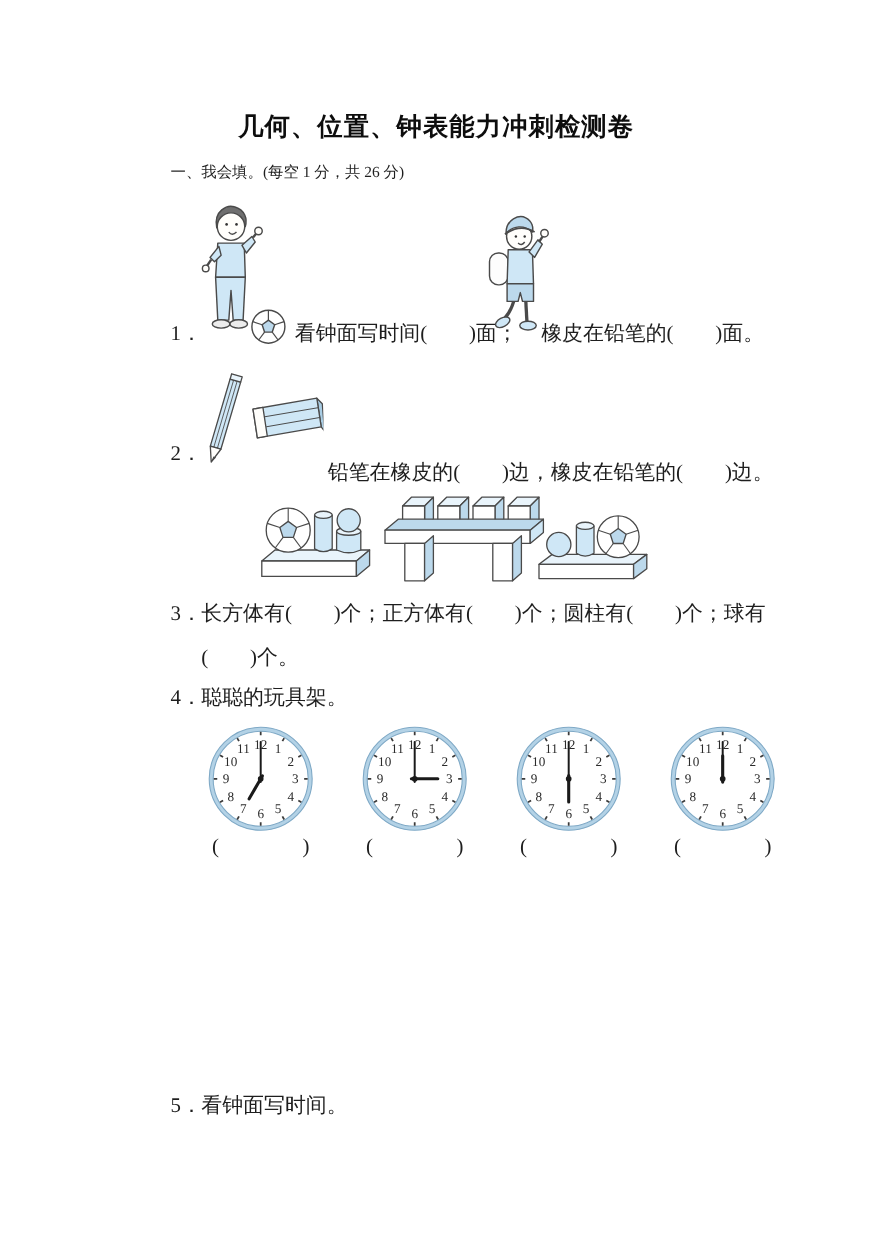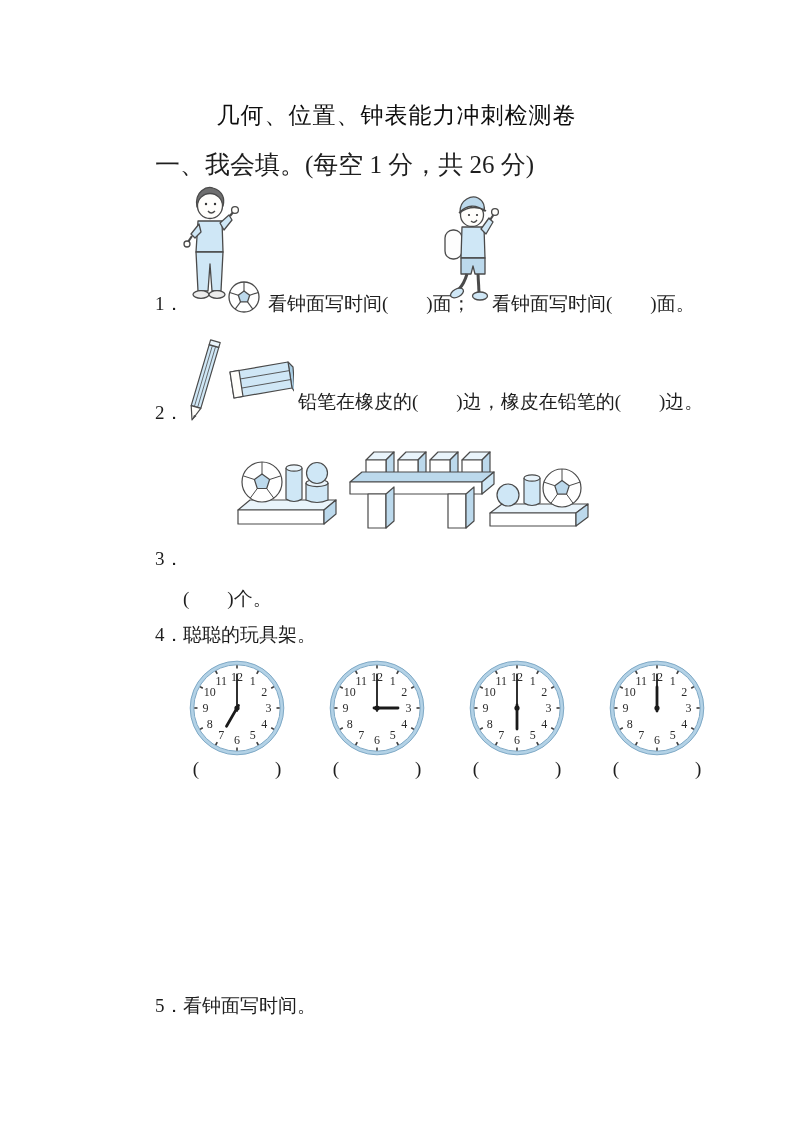--- a/index.html
+++ b/index.html
@@ -1,21 +1,21 @@
 <!DOCTYPE html>
 <html><head>
 <meta charset="utf-8">
 <style>
   *{margin:0;padding:0;box-sizing:border-box}
   html,body{background:#ffffff}
   .page{position:relative;width:793px;height:1122px;background:#fff;overflow:hidden;
         font-family:"Liberation Serif",serif;color:#1e1e1e}
   .title{position:absolute;top:100px;left:0;width:100%;text-align:center;
-         font-family:"Liberation Sans",sans-serif;font-weight:400;font-size:23px;color:#0d0d0d;letter-spacing:1px}
-  .heading{position:absolute;left:155px;top:148px;font-size:25px;white-space:nowrap}
+         font-family:"Liberation Sans",sans-serif;font-weight:700;font-size:23px;color:#0d0d0d;letter-spacing:1px}
+  .heading{position:absolute;left:155px;top:148px;font-size:14px;white-space:nowrap}
   .qnum,.qtext{position:absolute;font-size:19px;white-space:nowrap;line-height:1.25}
   .fig{position:absolute}
   .blank{position:absolute;font-size:19px;width:104px;text-align:center;white-space:nowrap}
 </style>
 </head>
 <body>
 
 <div class="page">
 
   <h1 class="title">几何、位置、钟表能力冲刺检测卷</h1>
@@ -68,21 +68,21 @@
       <path d="M64,30 L68,24" stroke-width="2.2"></path>
       <circle cx="69" cy="22" r="3.4" fill="#fffefb"></circle>
       <path d="M35,68 L59,68 L59,84 L49,84 L47,76 L45,84 L35,84 Z" fill="#bcd9ec"></path>
       <path d="M52,84 L53,102" stroke-width="3"></path>
       <path d="M41,84 Q38,94 33,99" stroke-width="3"></path>
       <ellipse cx="54" cy="106" rx="7.5" ry="4" fill="#cfe7f6"></ellipse>
       <ellipse cx="31" cy="103" rx="7" ry="4" fill="#cfe7f6" transform="rotate(-28 31 103)"></ellipse>
     </g>
   </svg>
 
-  <span class="qtext" style="left:492px;top:292px">看钟面写时间(　　)面。</span>
+  <span class="qtext" style="left:492px;top:292px">橡皮在铅笔的(　　)面。</span>
 
   <span class="qnum" style="left:155px;top:401px">2．</span>
 
   <svg class="fig" style="left:176px;top:336px" width="118" height="92" viewBox="0 0 118 92">
     <g fill="none" stroke="#4a4a4a" stroke-width="1.2" stroke-linejoin="round">
       <g>
         <path d="M33.2,8.6 L42.8,11.4 L24.8,72.4 L15.2,69.6 Z" fill="#cfe7f6"></path>
         <path d="M36.4,9.5 L18.4,70.5" stroke-width="0.8"></path>
         <path d="M39.6,10.5 L21.6,71.5" stroke-width="0.8"></path>
         <path d="M24.8,72.4 L15.2,69.6 L16,84 Z" fill="#fffefb"></path>
@@ -92,21 +92,21 @@
       <g>
         <path d="M112,26 L117,31 L119,56 L116,52 Z" fill="#a9cde4"></path>
         <path d="M54,36 L112,26 L116,52 L58,62 Z" fill="#cfe7f6"></path>
         <path d="M54,36 L63,34.4 L67,60.4 L58,62 Z" fill="#fffefb"></path>
         <path d="M64,43 L114,34.5" stroke-width="0.9"></path>
         <path d="M66,52 L115,43.5" stroke-width="0.9"></path>
       </g>
     </g>
   </svg>
 
-  <span class="qtext" style="left:298px;top:390px">铅笔在橡皮的(　　)边，橡皮在铅笔的(　　)边。</span>
+  <span class="qtext" style="left:298px;top:418px">铅笔在橡皮的(　　)边，橡皮在铅笔的(　　)边。</span>
 
   <svg class="fig" style="left:232px;top:428px" width="364" height="108" viewBox="0 0 364 108">
     <g fill="none" stroke="#4a4a4a" stroke-width="1.2" stroke-linejoin="round">
       <g>
         <path d="M6,82 L18,72 L104,72 L92,82 Z" fill="#e9f4fb"></path>
         <path d="M6,82 L92,82 L92,96 L6,96 Z" fill="#fff"></path>
         <path d="M92,96 L92,82 L104,72 L104,86 Z" fill="#bcd9ec"></path>
       </g>
       <g>
         <circle cx="30" cy="54" r="20" fill="#fff"></circle>
@@ -163,20 +163,21 @@
         <path d="M330,52.4 L330,41" stroke-width="1"></path>
         <path d="M337.2,57.7 L348.1,54.1" stroke-width="1"></path>
         <path d="M334.5,66.1 L341.2,75.4" stroke-width="1"></path>
         <path d="M325.5,66.1 L318.8,75.4" stroke-width="1"></path>
         <path d="M322.8,57.7 L311.9,54.1" stroke-width="1"></path>
       </g>
     </g>
   </svg>
 
   <span class="qnum" style="left:155px;top:547px">3．</span>
+  <span class="qtext" style="left:183px;top:547px">长方体有(　　)个；正方体有(　　)个；圆柱有(　　)个；球有</span>
   <span class="qtext" style="left:183px;top:587px">(　　)个。</span>
 
   <span class="qnum" style="left:155px;top:623px">4．</span>
   <span class="qtext" style="left:183px;top:623px">聪聪的玩具架。</span>
 
   <svg class="fig" style="left:189px;top:660px" width="96" height="96" viewBox="0 0 96 96">
       <circle cx="48" cy="48" r="45" fill="#fff" stroke="#b3d2e6" stroke-width="3.6"></circle>
       <circle cx="48" cy="48" r="46.8" fill="none" stroke="#7fa9c6" stroke-width="1"></circle>
       <circle cx="48" cy="48" r="43.2" fill="none" stroke="#7fa9c6" stroke-width="1"></circle>
       <line x1="48" y1="8.5" x2="48" y2="5.299999999999997" stroke="#3a3a3a" stroke-width="1.6"></line>

